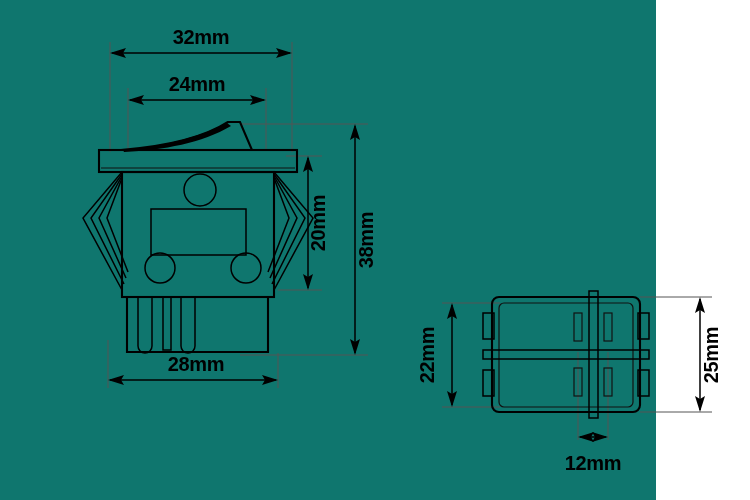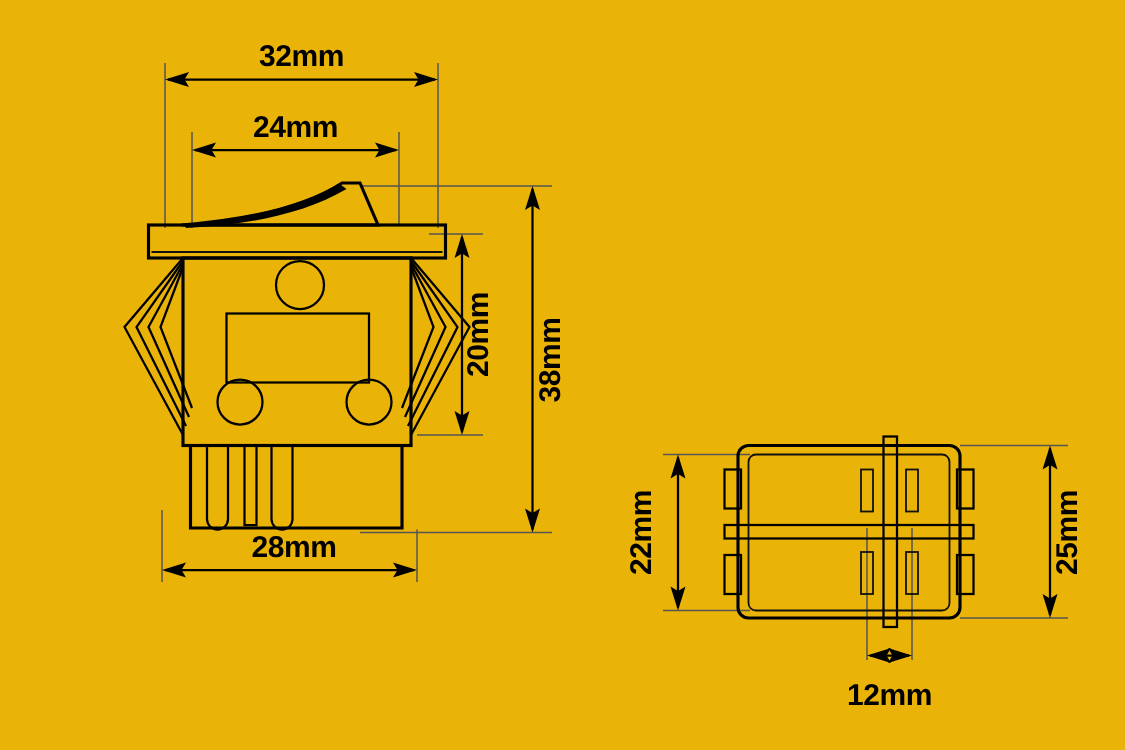--- a/index.html
+++ b/index.html
@@ -9,23 +9,23 @@
     background: #ffffff;
   }
   body {
     width: 750px;
     height: 500px;
     overflow: hidden;
     font-family: "Liberation Sans", sans-serif;
   }
   #drawing-root {
     position: relative;
-    width: 750px;
+    width: 656px;
     height: 500px;
-    background: #eab308;
+    background: #0f766e;
   }
   svg#tech-drawing {
     display: block;
     width: 750px;
     height: 500px;
   }
   .outline {
     fill: none;
     stroke: #000000;
     stroke-width: 2.1;

